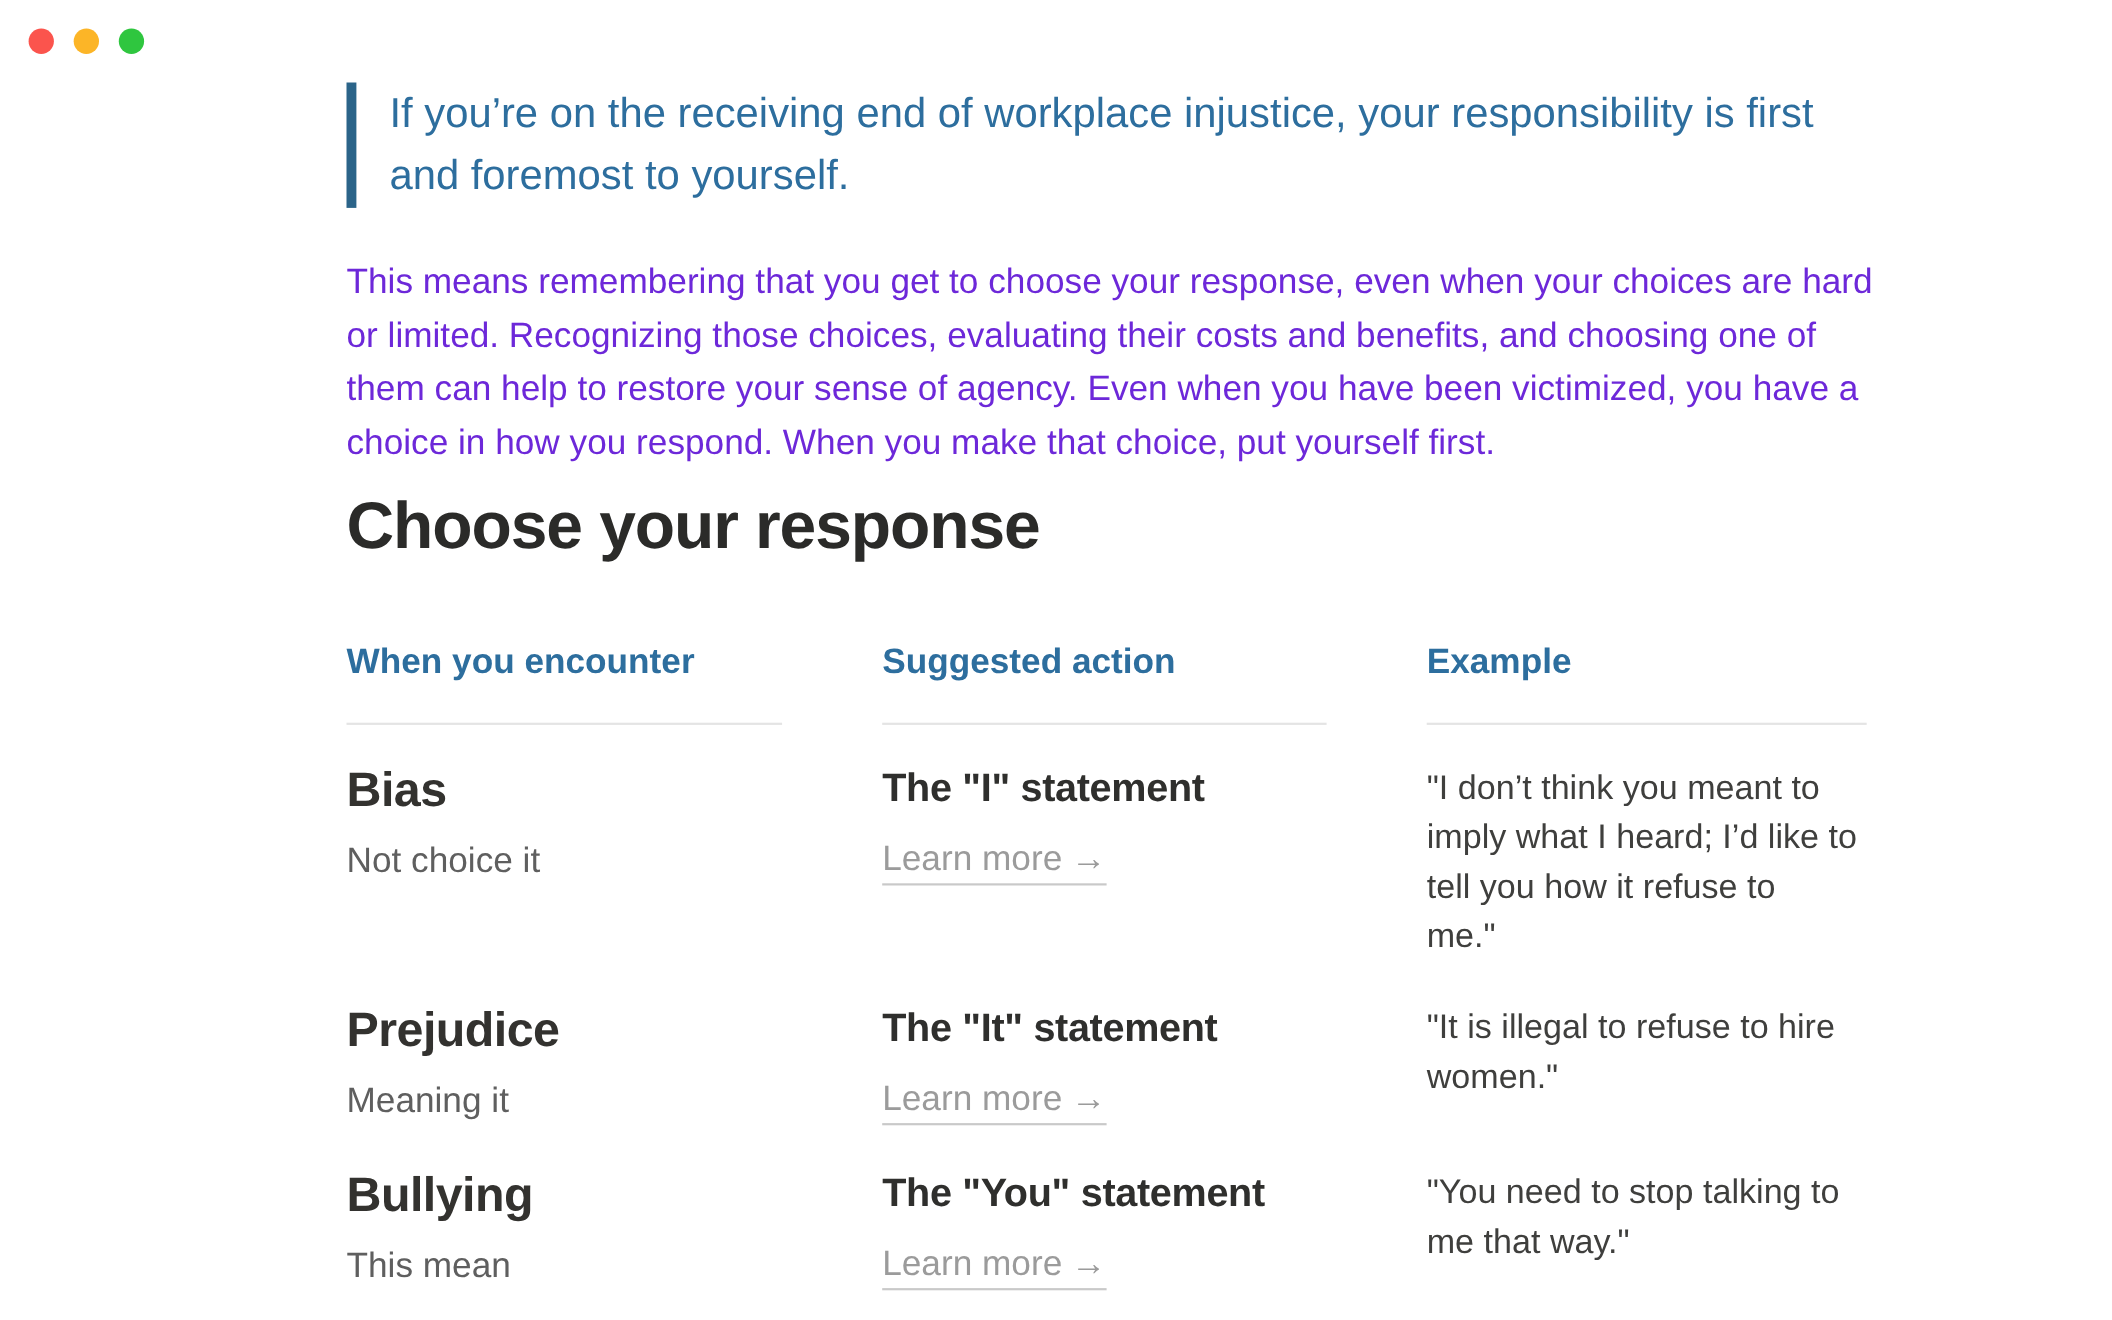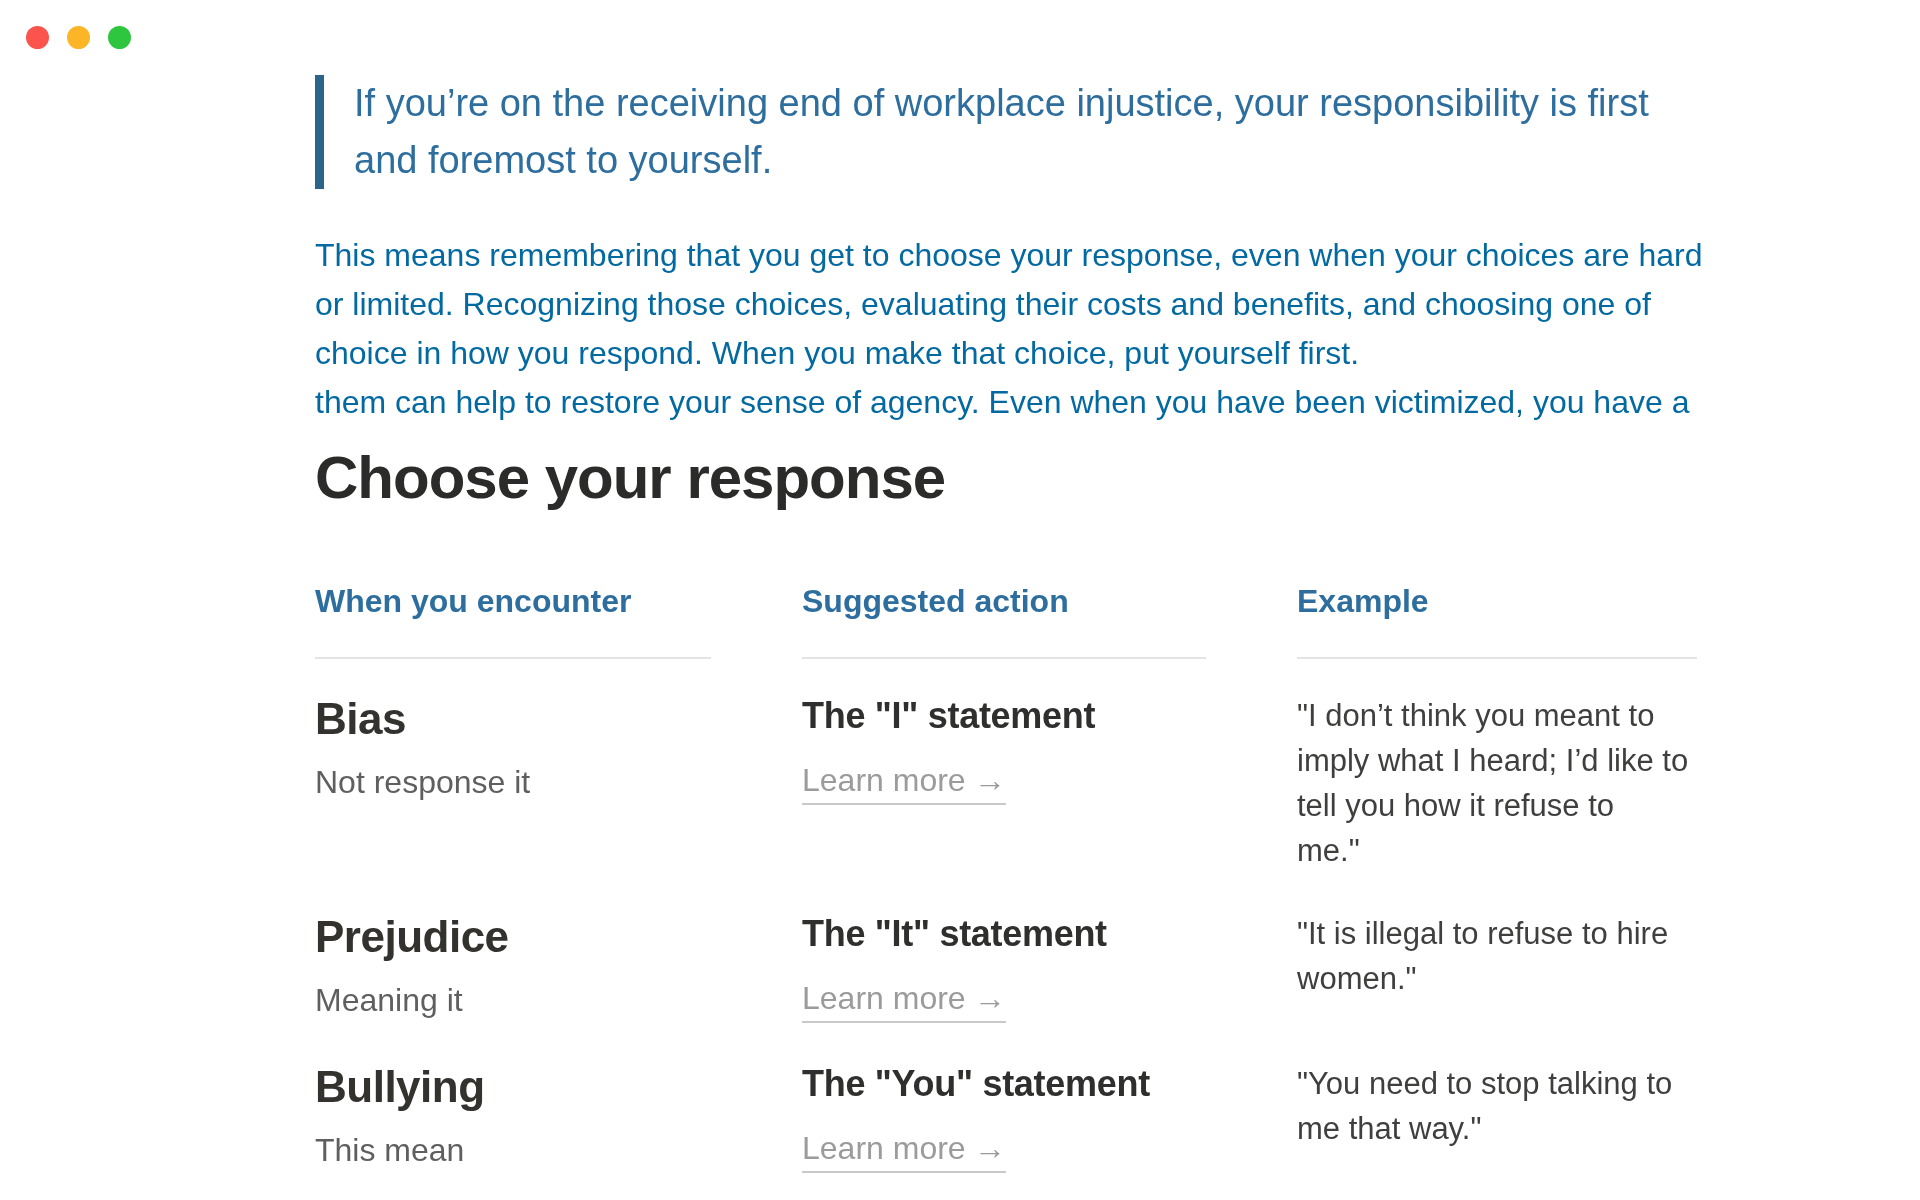--- a/index.html
+++ b/index.html
@@ -29,21 +29,21 @@
     max-width: 1320px;
   }
   .quote-line {
     color: #2D6E9E;
     font-size: 38px;
     line-height: 57px;
     white-space: nowrap;
   }
 
   
-  .body-paragraph { margin-top: 42px; color: #0369a1; }
+  .body-paragraph { margin-top: 42px; color: #6d28d9; }
   .body-line { font-size: 32px; line-height: 49px; white-space: nowrap; }
 
   
   .section-heading {
     margin-top: 18px;
     font-size: 60px;
     line-height: 66px;
     font-weight: bold;
     letter-spacing: -1px;
     color: #2B2B29;
@@ -116,35 +116,35 @@
 <div class="content">
 
   <div class="quote">
     <div class="quote-line">If you’re on the receiving end of workplace injustice, your responsibility is first</div>
     <div class="quote-line">and foremost to yourself.</div>
   </div>
 
   <div class="body-paragraph">
     <div class="body-line">This means remembering that you get to choose your response, even when your choices are hard</div>
     <div class="body-line">or limited. Recognizing those choices, evaluating their costs and benefits, and choosing one of</div>
+    <div class="body-line">them can help to restore your sense of agency. Even when you have been victimized, you have a</div>
     <div class="body-line">choice in how you respond. When you make that choice, put yourself first.</div>
-    <div class="body-line">them can help to restore your sense of agency. Even when you have been victimized, you have a</div>
   </div>
 
   <h2 class="section-heading">Choose your response</h2>
 
   <div class="response-table">
 
     <div class="th">When you encounter</div>
     <div class="th">Suggested action</div>
     <div class="th">Example</div>
 
     <div class="cell">
       <div class="cell-title">Bias</div>
-      <div class="cell-subtitle">Not response it</div>
+      <div class="cell-subtitle">Not choice it</div>
     </div>
     <div class="cell">
       <div class="statement-title">The "I" statement</div>
       <a class="learn-more"><span>Learn more</span><span class="learn-arrow">→</span></a>
     </div>
     <div class="cell">
       <div class="example-line">"I don’t think you meant to</div>
       <div class="example-line">imply what I heard; I’d like to</div>
       <div class="example-line">tell you how it refuse to</div>
       <div class="example-line">me."</div>

